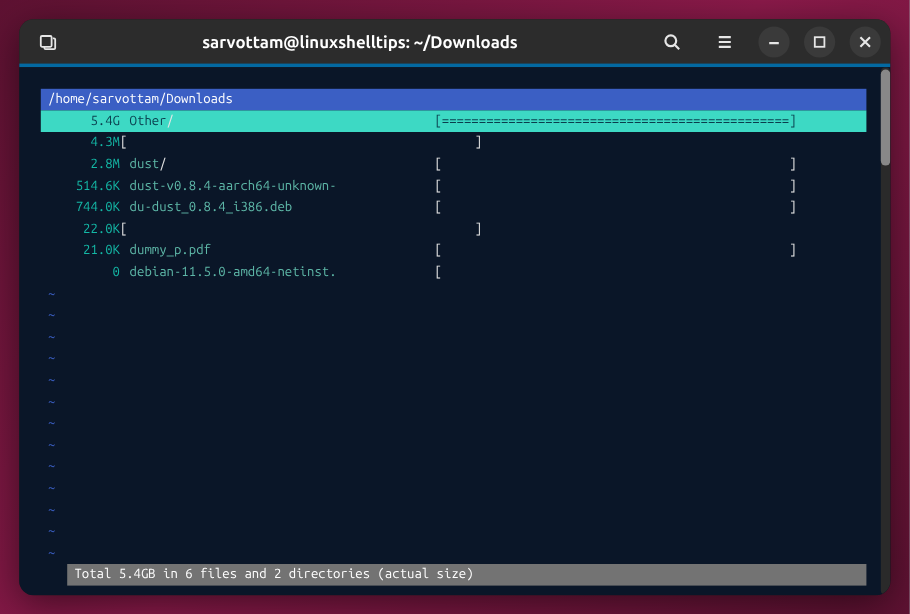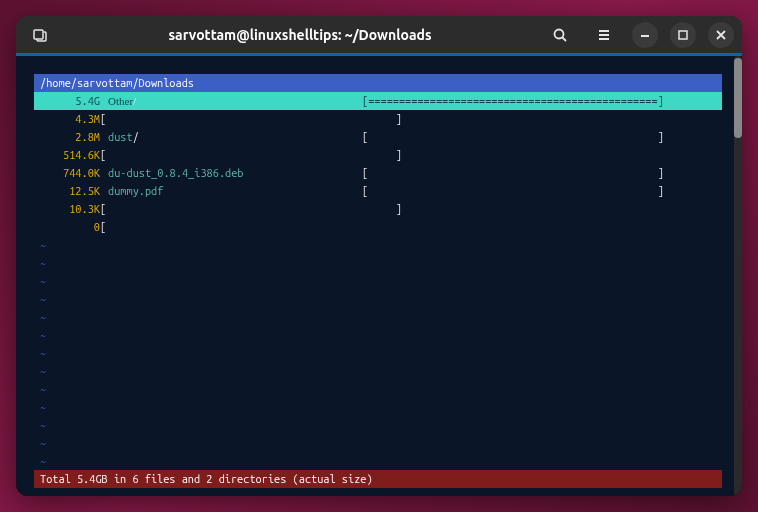--- a/index.html
+++ b/index.html
@@ -95,26 +95,25 @@
       display: flex;
       padding: 0 6px;
       white-space: pre;
     }
     .file-row.selected {
       background: #3dd9c4;
       color: #0a3d4d;
     }
     .file-row.selected .fname {
       color: #0a3d4d;
-      font-family: Liberation Serif, serif;
     }
     .fsize {
       width: 60px;
       text-align: right;
-      color: #eab308;
+      color: #14b8a6;
     }
     .file-row.selected .fsize {
       color: #0a3d4d;
     }
     .fname {
       color: #5eb8a8;
       padding-left: 8px;
       width: 262px;
       overflow: hidden;
     }
@@ -129,24 +128,25 @@
       color: #0a3d4d;
     }
     .empty-line {
       padding: 0 6px;
       color: #3b5fc4;
     }
     .filler {
       flex: 1;
     }
     .statusbar {
-      background: #7f1d1d;
+      background: #737373;
       color: #ffffff;
       padding: 0 6px;
       white-space: pre;
+      margin-left: 22px;
     }
     .scrollbar-track {
       position: absolute;
       right: 0;
       top: 0;
       bottom: 0;
       width: 8px;
       background: #2a2a2a;
       border-radius: 4px;
     }
@@ -205,25 +205,25 @@
       </div>
     </div>
   </div>
   <div class="terminal">
     <div class="term-content">
       <div class="pathbar">/home/sarvottam/Downloads</div>
       <div id="file-list">
           <div class="file-row selected"><span class="fsize">5.4G</span><span class="fname">Other<span class="fslash">/</span></span><span class="fbar">[===============================================]</span></div>
           <div class="file-row"><span class="fsize">4.3M</span><span class="fbar">[                                               ]</span></div>
           <div class="file-row"><span class="fsize">2.8M</span><span class="fname">dust<span class="fslash">/</span></span><span class="fbar">[                                               ]</span></div>
-          <div class="file-row"><span class="fsize">514.6K</span><span class="fbar">[                                               ]</span></div>
+          <div class="file-row"><span class="fsize">514.6K</span><span class="fname">dust-v0.8.4-aarch64-unknown-</span><span class="fbar">[                                               ]</span></div>
           <div class="file-row"><span class="fsize">744.0K</span><span class="fname">du-dust_0.8.4_i386.deb</span><span class="fbar">[                                               ]</span></div>
-          <div class="file-row"><span class="fsize">12.5K</span><span class="fname">dummy.pdf</span><span class="fbar">[                                               ]</span></div>
-          <div class="file-row"><span class="fsize">10.3K</span><span class="fbar">[                                               ]</span></div>
-          <div class="file-row"><span class="fsize">0</span><span class="fbar">[</span></div>
+          <div class="file-row"><span class="fsize">22.0K</span><span class="fbar">[                                               ]</span></div>
+          <div class="file-row"><span class="fsize">21.0K</span><span class="fname">dummy_p.pdf</span><span class="fbar">[                                               ]</span></div>
+          <div class="file-row"><span class="fsize">0</span><span class="fname">debian-11.5.0-amd64-netinst.</span><span class="fbar">[</span></div>
         </div>
       <div id="empty-lines">
           <div class="empty-line">~</div>
           <div class="empty-line">~</div>
           <div class="empty-line">~</div>
           <div class="empty-line">~</div>
           <div class="empty-line">~</div>
           <div class="empty-line">~</div>
           <div class="empty-line">~</div>
           <div class="empty-line">~</div>

